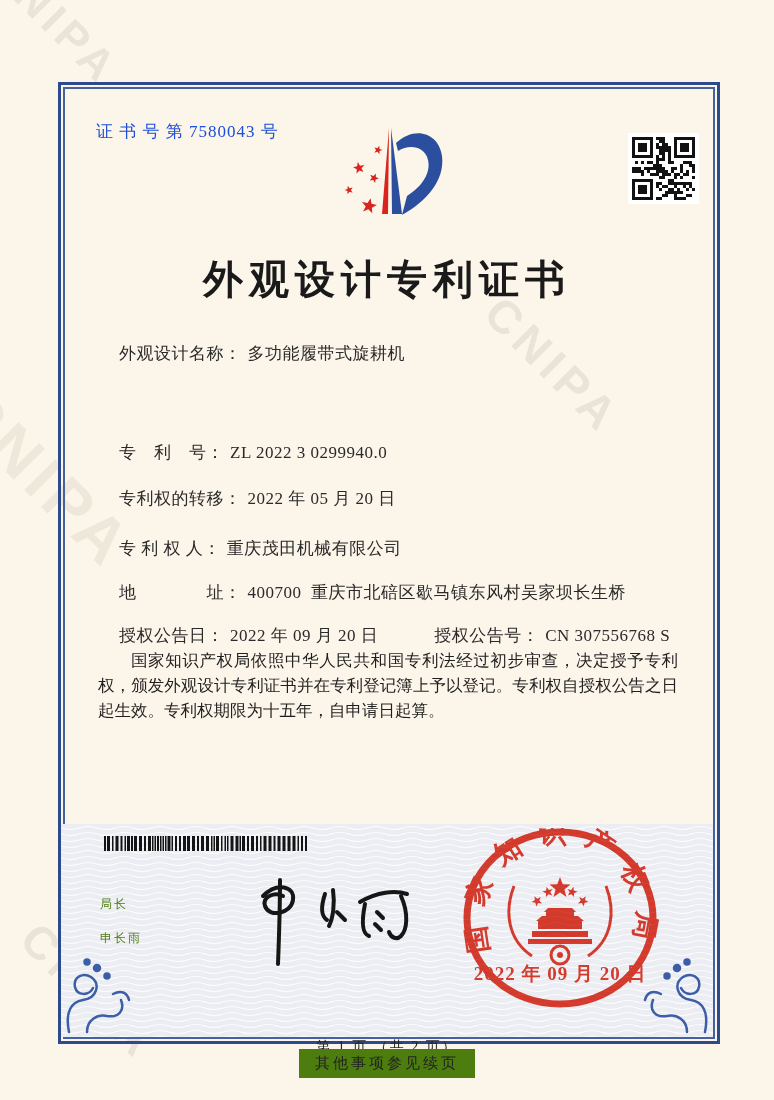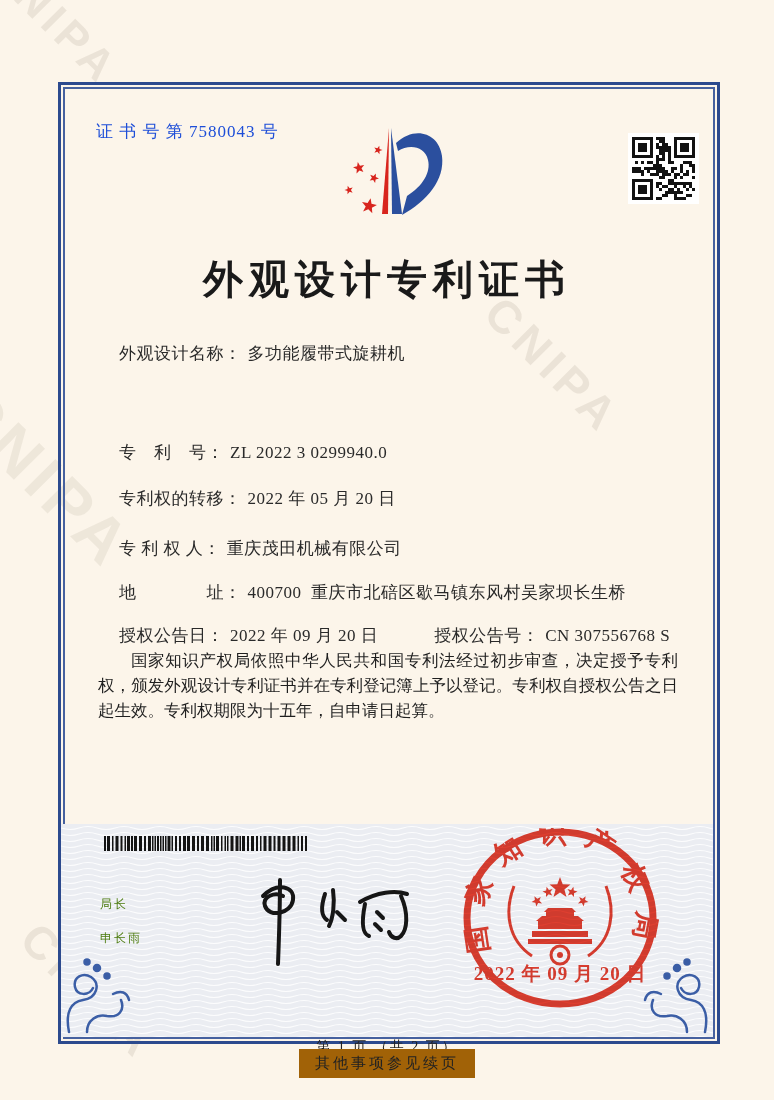--- a/index.html
+++ b/index.html
@@ -31,21 +31,21 @@
   .waves{position:absolute;left:61px;top:824px;width:652px;height:213px;background:var(--wave-gray);}
   .waves svg{position:absolute;inset:0;}
   .barcode{position:absolute;left:102px;top:836px;line-height:0;}
   .signer{position:absolute;left:100px;font-family:"Liberation Sans","DejaVu Sans",sans-serif;
           font-size:12px;color:#4d7c0f;letter-spacing:2px;}
   .signer-title{top:896px;} .signer-name{top:930px;}
   .sig{position:absolute;left:225px;top:868px;}
   .seal{position:absolute;left:460px;top:828px;opacity:.93;mix-blend-mode:multiply;}
   .pageno{position:absolute;left:0;right:0;top:1013px;text-align:center;font-size:14px;
           letter-spacing:2px;color:#222;margin-top:25px;}
-  .cont{position:absolute;left:50%;transform:translateX(-50%);top:1049px;background:#a16207;
+  .cont{position:absolute;left:50%;transform:translateX(-50%);top:1049px;background:#4d7c0f;
         padding:5px 16px;font-size:15px;letter-spacing:3px;color:#222;white-space:nowrap;}
   .flourish{position:absolute;top:950px;}
   .flourish.fl-left{left:63px;} .flourish.fl-right{left:641px;transform:scaleX(-1);}
 </style>
 </head>
 <body>
 
 <div class="page">
 
   <div class="wm wm1">CNIPA</div>

